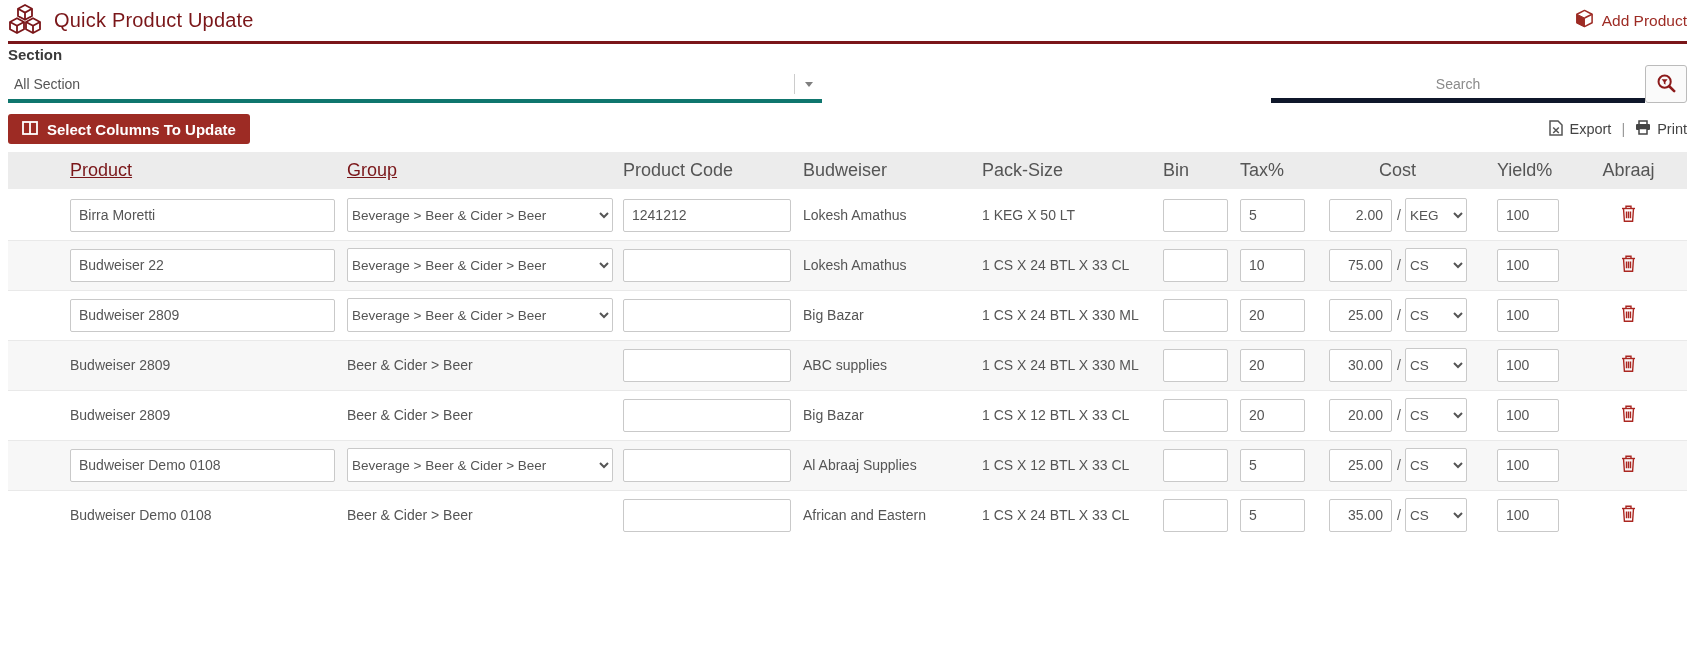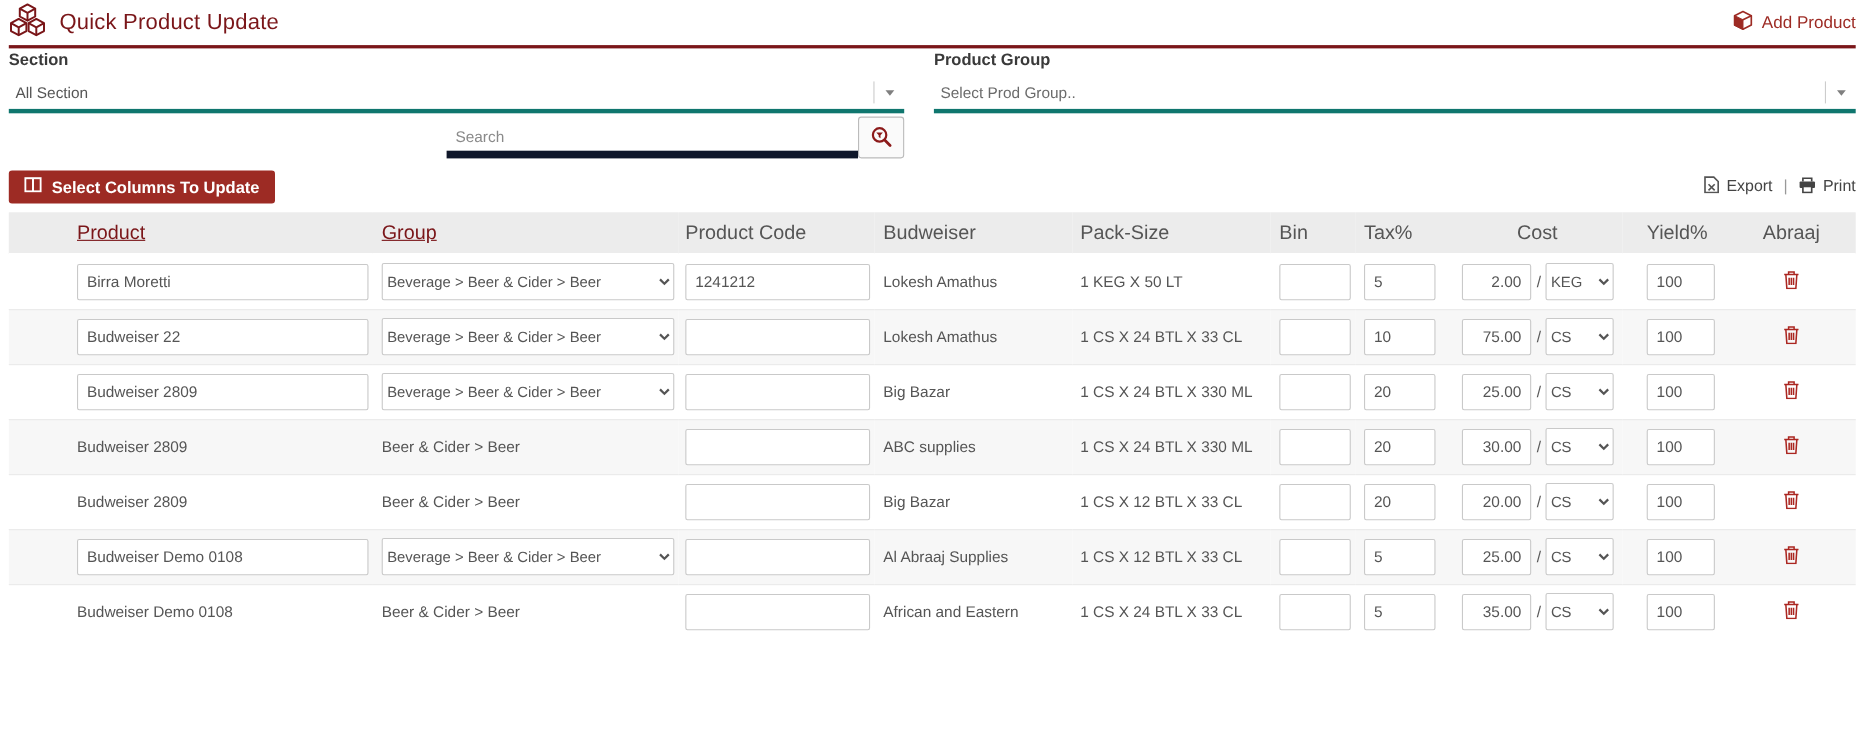--- a/index.html
+++ b/index.html
@@ -16,21 +16,21 @@
   
   .filters { margin-top: 2px; display: grid; grid-template-columns: 814px 838px; column-gap: 27px; row-gap: 3px; }
   .filter-cell label { display: block; font-size: 15px; font-weight: 700; color: #3a3a3a; margin-bottom: 6px; }
   .pseudo-select { position: relative; height: 34px; border-bottom: 4px solid #0f766e; display: flex; align-items: center; padding: 0 36px 0 6px; font-size: 14px; color: #555; cursor: pointer; }
   .pseudo-select .ps-placeholder { color: #6b6b6b; }
   .ps-arrow { position: absolute; right: 0; top: 5px; bottom: 5px; width: 28px; border-left: 1px solid #ccc; display: flex; align-items: center; justify-content: center; }
   .tri { width: 0; height: 0; border-left: 4.5px solid transparent; border-right: 4.5px solid transparent; border-top: 5.5px solid #7f7f7f; }
 
   .search-cell { display: flex; }
   .search-wrap { margin-left: auto; width: 416px; display: flex; align-items: flex-end; }
-  .search-input { flex: 1; border: none; border-bottom: 7px solid #0f172a; height: 34px; font-size: 14px; color: #555; outline: none; padding: 0 8px; font-family: inherit; }
+  .search-input { flex: 1; border: none; border-bottom: 5px solid #0f172a; height: 34px; font-size: 14px; color: #555; outline: none; padding: 0 8px; font-family: inherit; text-align: center; }
   .search-input::placeholder { color: #8a8a8a; }
   .search-btn { width: 42px; height: 38px; border: 1px solid #bbb; background: #fafafa; border-radius: 3px; display: flex; align-items: center; justify-content: center; cursor: pointer; }
 
   
   .toolbar { margin-top: 11px; display: flex; align-items: center; justify-content: space-between; height: 30px; }
   .select-columns-btn { background: #9d2b24; color: #fff; border: none; border-radius: 3px; height: 30px; padding: 0 14px; font-size: 15px; font-weight: 700; display: flex; align-items: center; gap: 9px; cursor: pointer; font-family: inherit; }
   .export-print { display: flex; align-items: center; gap: 10px; font-size: 14.5px; color: #444; }
   .export-print a { color: #444; text-decoration: none; display: flex; align-items: center; gap: 6px; cursor: pointer; }
   .pipe-sep { color: #999; }
 
@@ -105,29 +105,20 @@
   <div class="filters">
     <div class="filter-cell">
       <label>Section</label>
       <div class="pseudo-select">
         <span class="ps-value">All Section</span>
         <span class="ps-arrow">
             <i class="tri"></i>
           </span>
       </div>
     </div>
-    <div class="filter-cell">
-      <label>Product Group</label>
-      <div class="pseudo-select">
-        <span class="ps-placeholder">Select Prod Group..</span>
-        <span class="ps-arrow">
-            <i class="tri"></i>
-          </span>
-      </div>
-    </div>
     <div class="filter-cell search-cell">
       <div class="search-wrap">
         <input class="search-input" type="text" placeholder="Search" style="">
         <button class="search-btn">
           <span>
             <svg width="20" height="20" viewBox="0 0 22 22">
               <circle cx="9.5" cy="9.5" r="6.7" fill="none" stroke="#8c1a1a" stroke-width="2.2"></circle>
               <line x1="14.6" y1="14.6" x2="20" y2="20" stroke="#8c1a1a" stroke-width="2.8" stroke-linecap="round"></line>
               <path d="M6.2 7 H12.8 L10.4 9.8 V12.8 L8.6 11.5 V9.8 Z" fill="#8c1a1a"></path>
             </svg>

